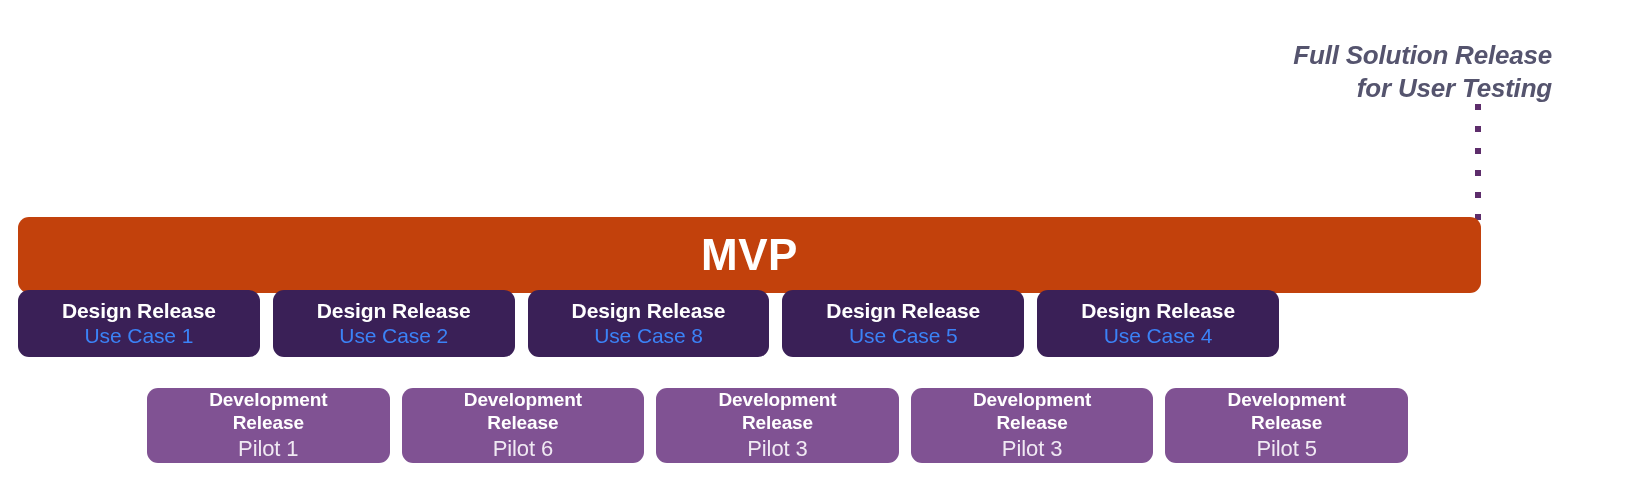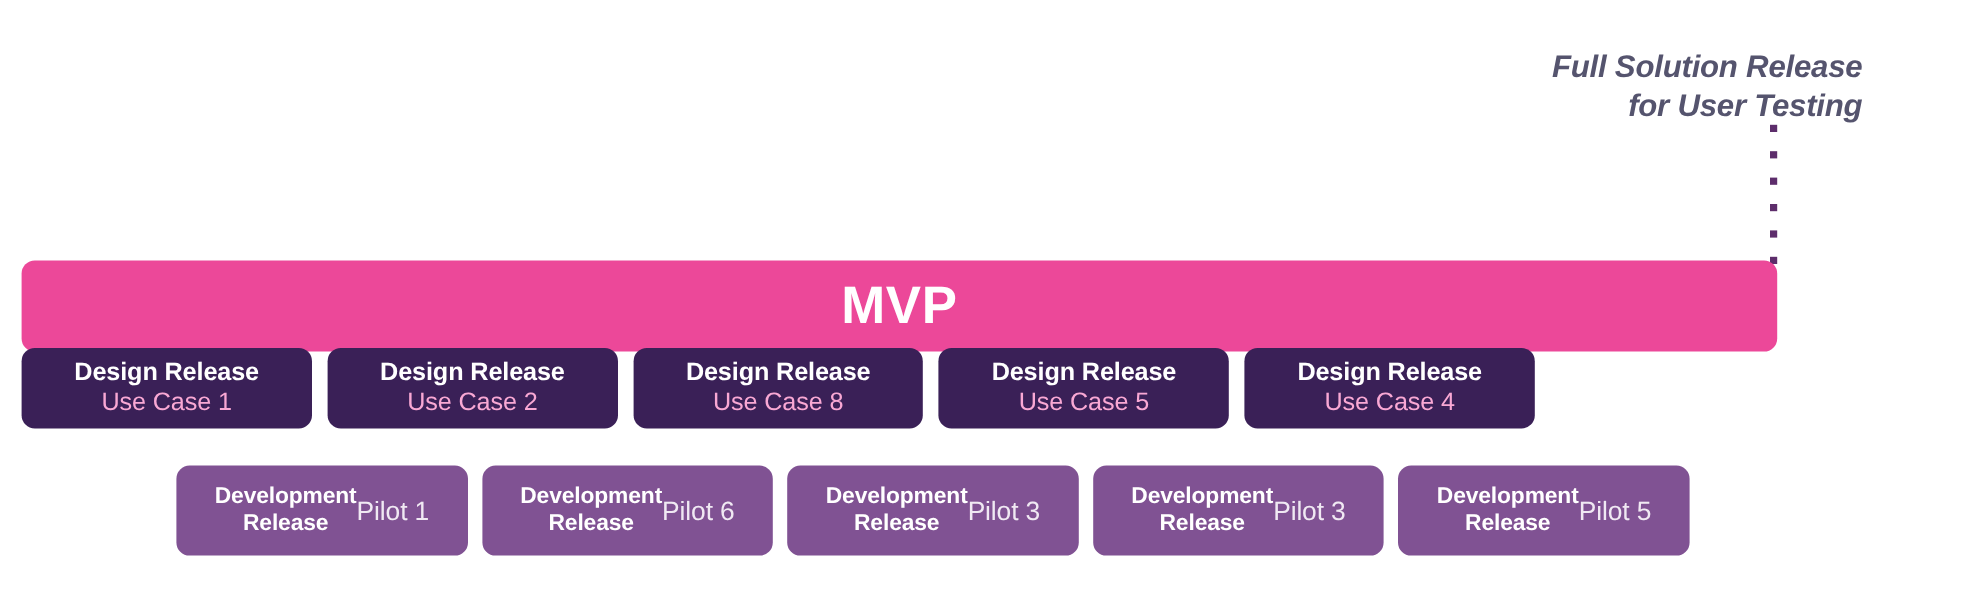--- a/index.html
+++ b/index.html
@@ -49,21 +49,21 @@
     background: #5D2D6B;
   }
 
   
   #mvp-bar {
     position: absolute;
     left: 18px;
     top: 217px;
     width: 1463px;
     height: 76px;
-    background: #ec4899;
+    background: #c2410c;
     border-radius: 11px;
     display: flex;
     align-items: center;
     justify-content: center;
   }
   #mvp-bar .mvp-text {
     color: #FFFFFF;
     font-size: 44px;
     font-weight: bold;
     letter-spacing: 0.5px;
@@ -91,21 +91,21 @@
     padding-top: 1px;
   }
   .design-card .line-primary {
     color: #FFFFFF;
     font-size: 21px;
     font-weight: bold;
     line-height: 1.14;
     letter-spacing: -0.1px;
   }
   .design-card .line-secondary {
-    color: #f9a8d4;
+    color: #3b82f6;
     font-size: 21px;
     font-weight: normal;
     line-height: 1.2;
     letter-spacing: -0.1px;
   }
 
   
   #development-release-row {
     position: absolute;
     left: 147px;
@@ -113,21 +113,21 @@
     width: 1261px;
     height: 75px;
     display: flex;
     gap: 12px;
   }
   .dev-card {
     flex: 1 1 0;
     background: #805293;
     border-radius: 11px;
     display: flex;
-    flex-direction: row;
+    flex-direction: column;
     align-items: center;
     justify-content: center;
   }
   .dev-card .line-primary {
     color: #FFFFFF;
     font-size: 19px;
     font-weight: bold;
     line-height: 1.2;
     text-align: center;
     letter-spacing: -0.1px;

